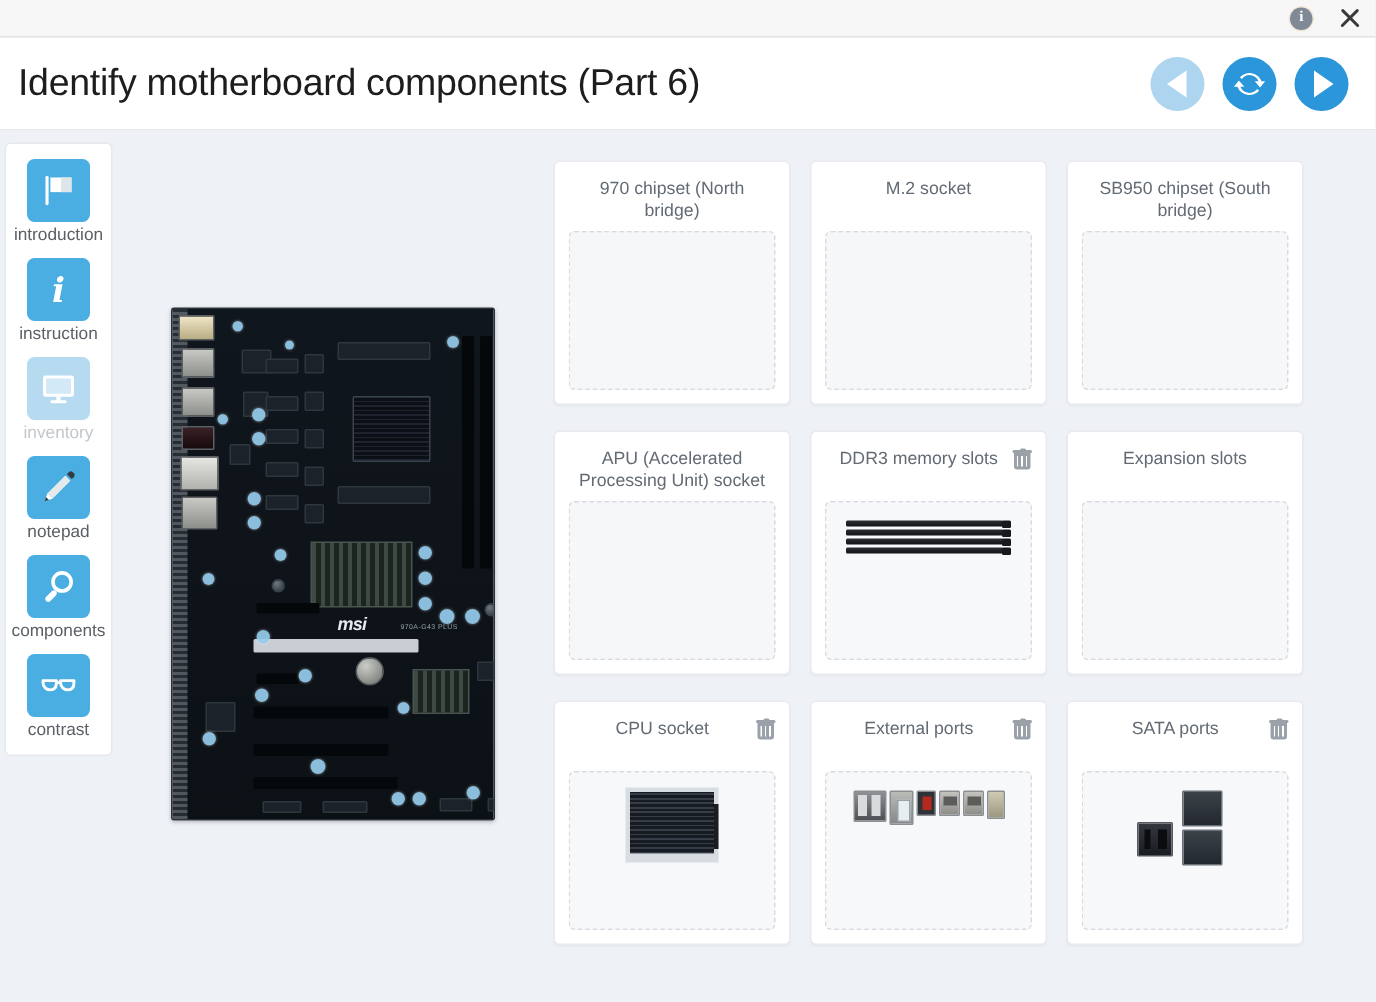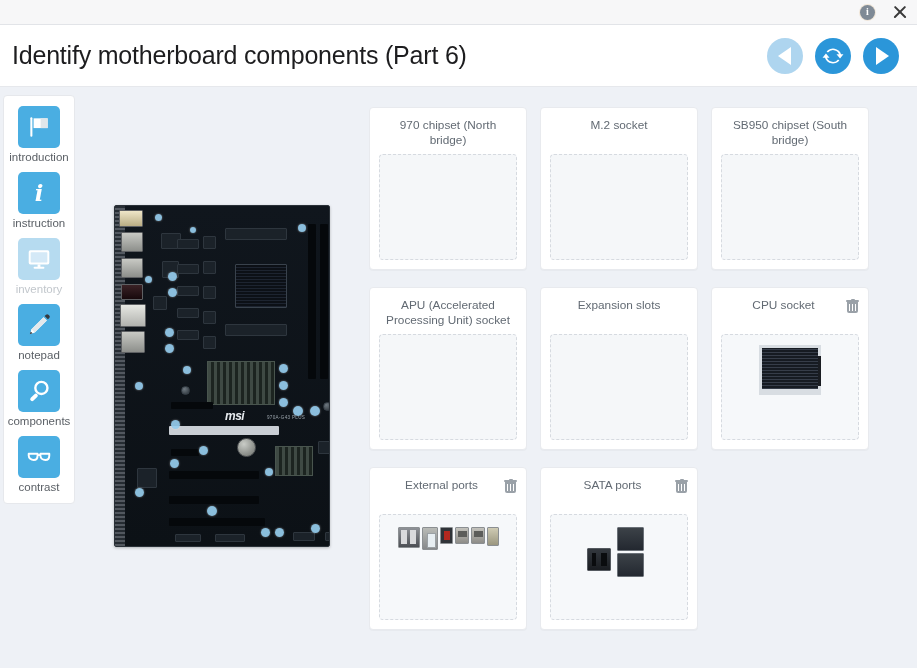--- a/index.html
+++ b/index.html
@@ -524,20 +524,37 @@
       <div class="dropzone empty"></div>
     </div>
 
     <div class="card">
       <div class="card-head">
         <div class="card-title">APU (Accelerated Processing Unit) socket</div>
       </div>
       <div class="dropzone empty"></div>
     </div>
 
+    <div class="card">
+      <div class="card-head">
+        <div class="card-title">DDR3 memory slots</div>
+        <span class="trash">
+            <i></i>
+            <u></u>
+          </span>
+      </div>
+      <div class="dropzone">
+        <div class="art-dimm">
+          <span style="top:2px;"></span>
+          <span style="top:8px;"></span>
+          <span style="top:14px;"></span>
+          <span style="top:20px;"></span>
+        </div>
+      </div>
+    </div>
 
     <div class="card">
       <div class="card-head">
         <div class="card-title">Expansion slots</div>
       </div>
       <div class="dropzone empty"></div>
     </div>
 
     <div class="card">
       <div class="card-head">

